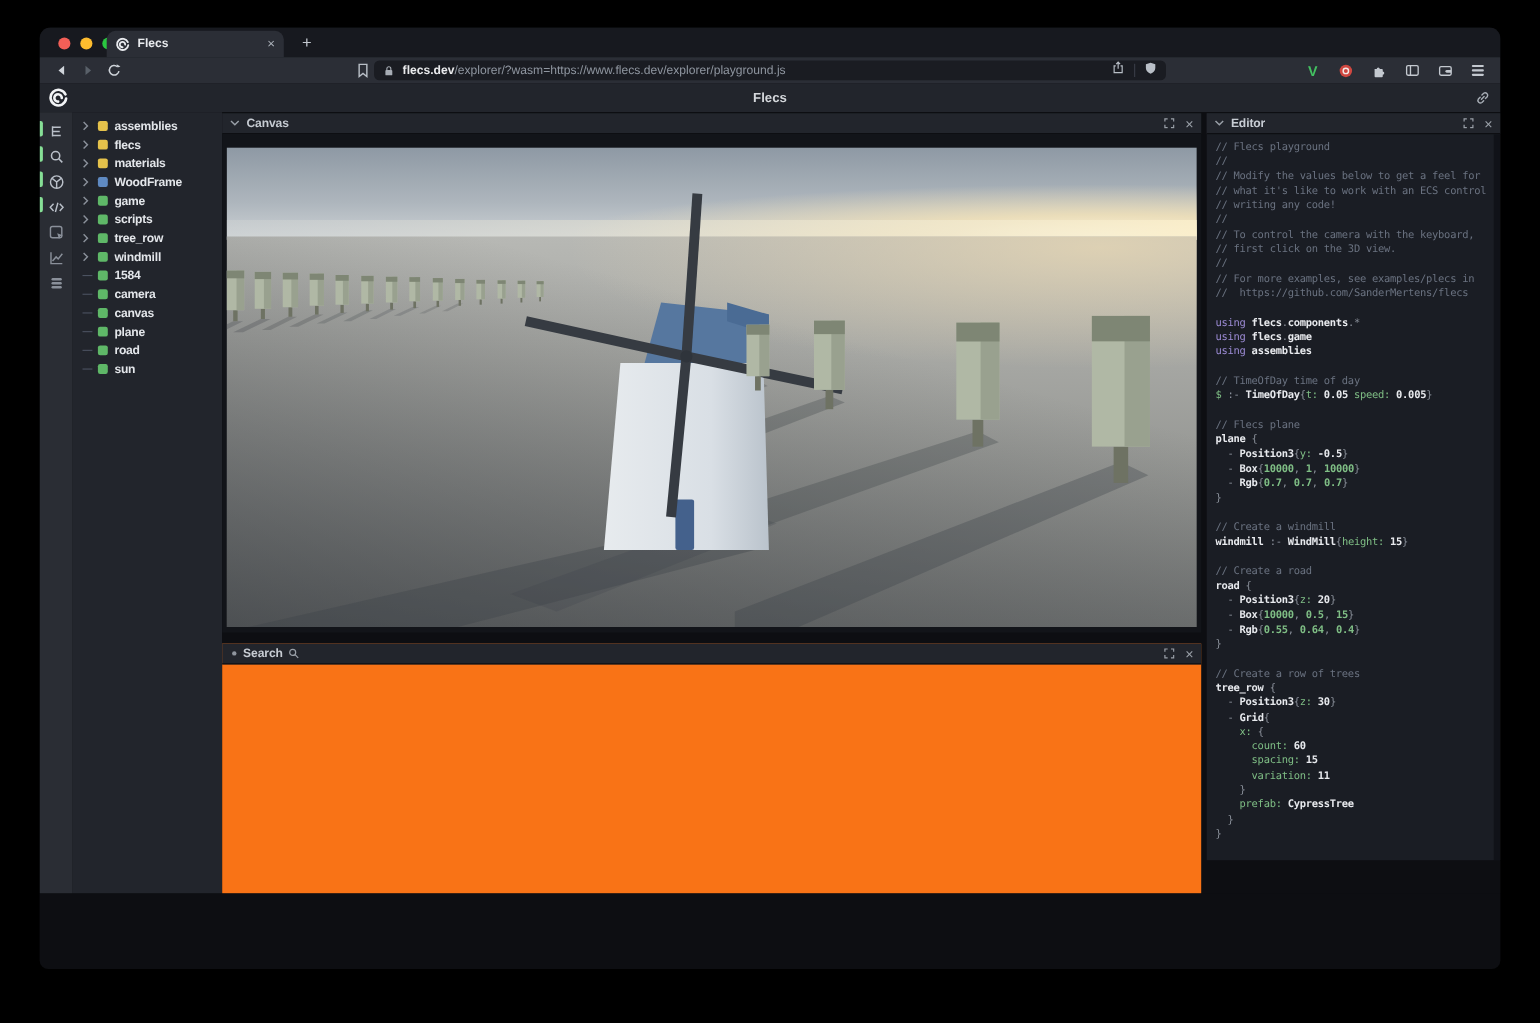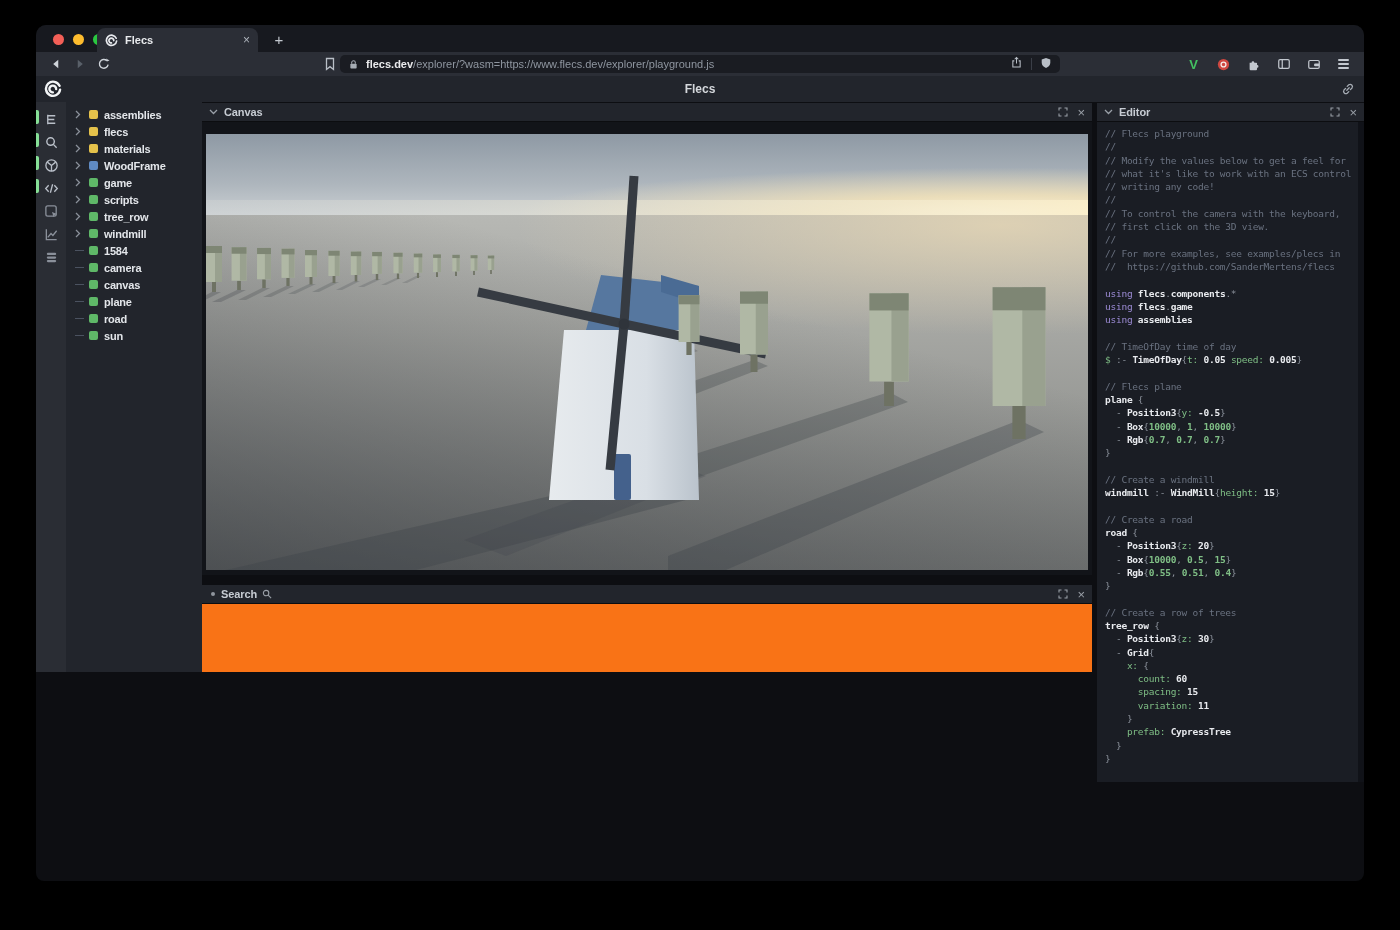--- a/index.html
+++ b/index.html
@@ -40,21 +40,21 @@
   .menu-icon i { display:block; width:11px; height:1.8px; background:#c3c8cf; border-radius:1px; }
 
   
   .appheader { position:relative; height:26px; background:#22252c; }
   .app-logo { position:absolute; left:8px; top:4px; width:18px; height:18px; }
   .app-title { position:absolute; left:0; right:0; top:0; height:26px; text-align:center;
                font-size:12px; font-weight:bold; color:#d4d7db; line-height:26px; }
   .link-icon { position:absolute; right:9px; top:6px; width:14px; height:14px; }
 
   
-  .appbody { position:relative; height:570px; display:flex; }
+  .appbody { position:relative; height:710px; display:flex; }
   .rail { position:relative; width:30px; background:#2a2d34; flex:0 0 auto; padding-top:6px; }
   .rail .ric { width:30px; height:23px; display:flex; align-items:center; justify-content:center; }
   .rail .pill { position:absolute; left:0; width:3px; height:14px; background:#86df96; border-radius:0 2px 2px 0; }
 
   .sidebar { width:136px; background:#22252c; flex:0 0 auto; padding-top:4px; }
   .tree-row { height:17px; display:flex; align-items:center; padding-left:9px; }
   .tree-exp { width:14px; display:flex; align-items:center; }
   .dash { display:block; width:9px; height:1.5px; background:#4b5260; }
   .tree-sq { width:9px; height:9px; border-radius:2px; margin-right:6px; flex:0 0 auto; }
   .sq-yellow{background:#e5c24b}.sq-blue{background:#5f8ac2}.sq-green{background:#5fb868}
@@ -566,21 +566,21 @@
               <div class="code-line"><span class="t-p">  - </span><span class="t-e">Rgb</span><span class="t-p">{</span><span class="t-n">0.7</span><span class="t-p">, </span><span class="t-n">0.7</span><span class="t-p">, </span><span class="t-n">0.7</span><span class="t-p">}</span></div>
               <div class="code-line"><span class="t-p">}</span></div>
               <div class="code-line">&nbsp;</div>
               <div class="code-line"><span class="t-c">// Create a windmill</span></div>
               <div class="code-line"><span class="t-e">windmill</span><span class="t-p"> :- </span><span class="t-e">WindMill</span><span class="t-p">{</span><span class="t-g">height:</span><span class="t-v"> 15</span><span class="t-p">}</span></div>
               <div class="code-line">&nbsp;</div>
               <div class="code-line"><span class="t-c">// Create a road</span></div>
               <div class="code-line"><span class="t-e">road</span><span class="t-p"> {</span></div>
               <div class="code-line"><span class="t-p">  - </span><span class="t-e">Position3</span><span class="t-p">{</span><span class="t-g">z:</span><span class="t-v"> 20</span><span class="t-p">}</span></div>
               <div class="code-line"><span class="t-p">  - </span><span class="t-e">Box</span><span class="t-p">{</span><span class="t-n">10000</span><span class="t-p">, </span><span class="t-n">0.5</span><span class="t-p">, </span><span class="t-n">15</span><span class="t-p">}</span></div>
-              <div class="code-line"><span class="t-p">  - </span><span class="t-e">Rgb</span><span class="t-p">{</span><span class="t-n">0.55</span><span class="t-p">, </span><span class="t-n">0.51</span><span class="t-p">, </span><span class="t-n">0.4</span><span class="t-p">}</span></div>
+              <div class="code-line"><span class="t-p">  - </span><span class="t-e">Rgb</span><span class="t-p">{</span><span class="t-n">0.55</span><span class="t-p">, </span><span class="t-n">0.64</span><span class="t-p">, </span><span class="t-n">0.4</span><span class="t-p">}</span></div>
               <div class="code-line"><span class="t-p">}</span></div>
               <div class="code-line">&nbsp;</div>
               <div class="code-line"><span class="t-c">// Create a row of trees</span></div>
               <div class="code-line"><span class="t-e">tree_row</span><span class="t-p"> {</span></div>
               <div class="code-line"><span class="t-p">  - </span><span class="t-e">Position3</span><span class="t-p">{</span><span class="t-g">z:</span><span class="t-v"> 30</span><span class="t-p">}</span></div>
               <div class="code-line"><span class="t-p">  - </span><span class="t-e">Grid</span><span class="t-p">{</span></div>
               <div class="code-line"><span class="t-g">    x:</span><span class="t-p"> {</span></div>
               <div class="code-line"><span class="t-g">      count:</span><span class="t-v"> 60</span></div>
               <div class="code-line"><span class="t-g">      spacing:</span><span class="t-v"> 15</span></div>
               <div class="code-line"><span class="t-g">      variation:</span><span class="t-v"> 11</span></div>

